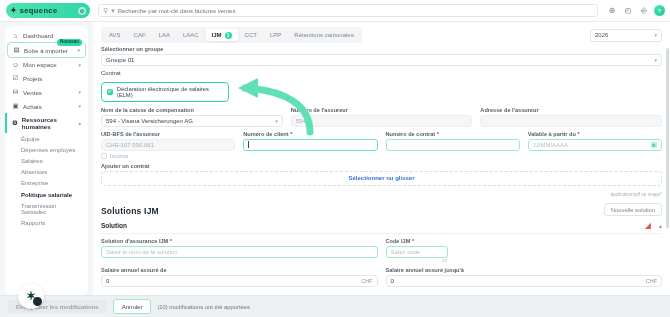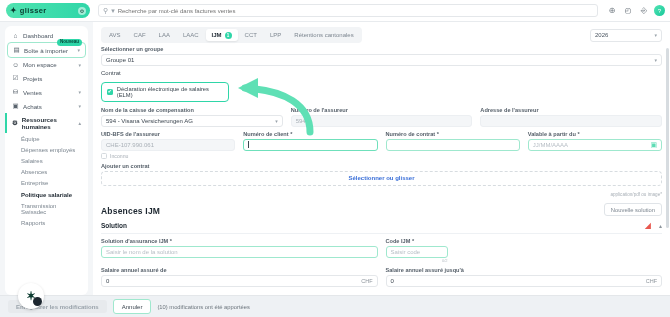--- a/index.html
+++ b/index.html
@@ -206,21 +206,21 @@
   }
 </style>
 </head>
 <body>
 
 <div class="app">
 
   <div class="topbar">
     <div class="brand">
       <span class="brand-mark">✦</span>
-      <span class="brand-name">glisser</span>
+      <span class="brand-name">sequence</span>
       <span class="brand-dot">⚙</span>
     </div>
     <div class="searchwrap">
       <div class="searchbox">
         <span class="ico">⚲</span>
         <span class="ico">▾</span>
         <input class="search-input" placeholder="Recherche par mot-clé dans factures ventes" style="">
       </div>
     </div>
     <div class="topicons">
@@ -375,21 +375,21 @@
         </div>
 
         <div class="field">
           <div class="flabel">Ajouter un contrat</div>
           <div class="dropzone">
             <span>Sélectionner ou glisser</span>
           </div>
         </div>
 
         <div class="sect-head">
-          <div class="sect-title">Absences IJM</div>
+          <div class="sect-title">Solutions IJM</div>
           <div class="sect-right">
             <div class="hint">application/pdf ou image*</div>
             <div class="btn-outline">Nouvelle solution</div>
           </div>
         </div>
 
         <div class="sub-head">
           <div class="sub-title">Solution</div>
           <div class="sub-actions">
             <span class="trash">◢</span>

